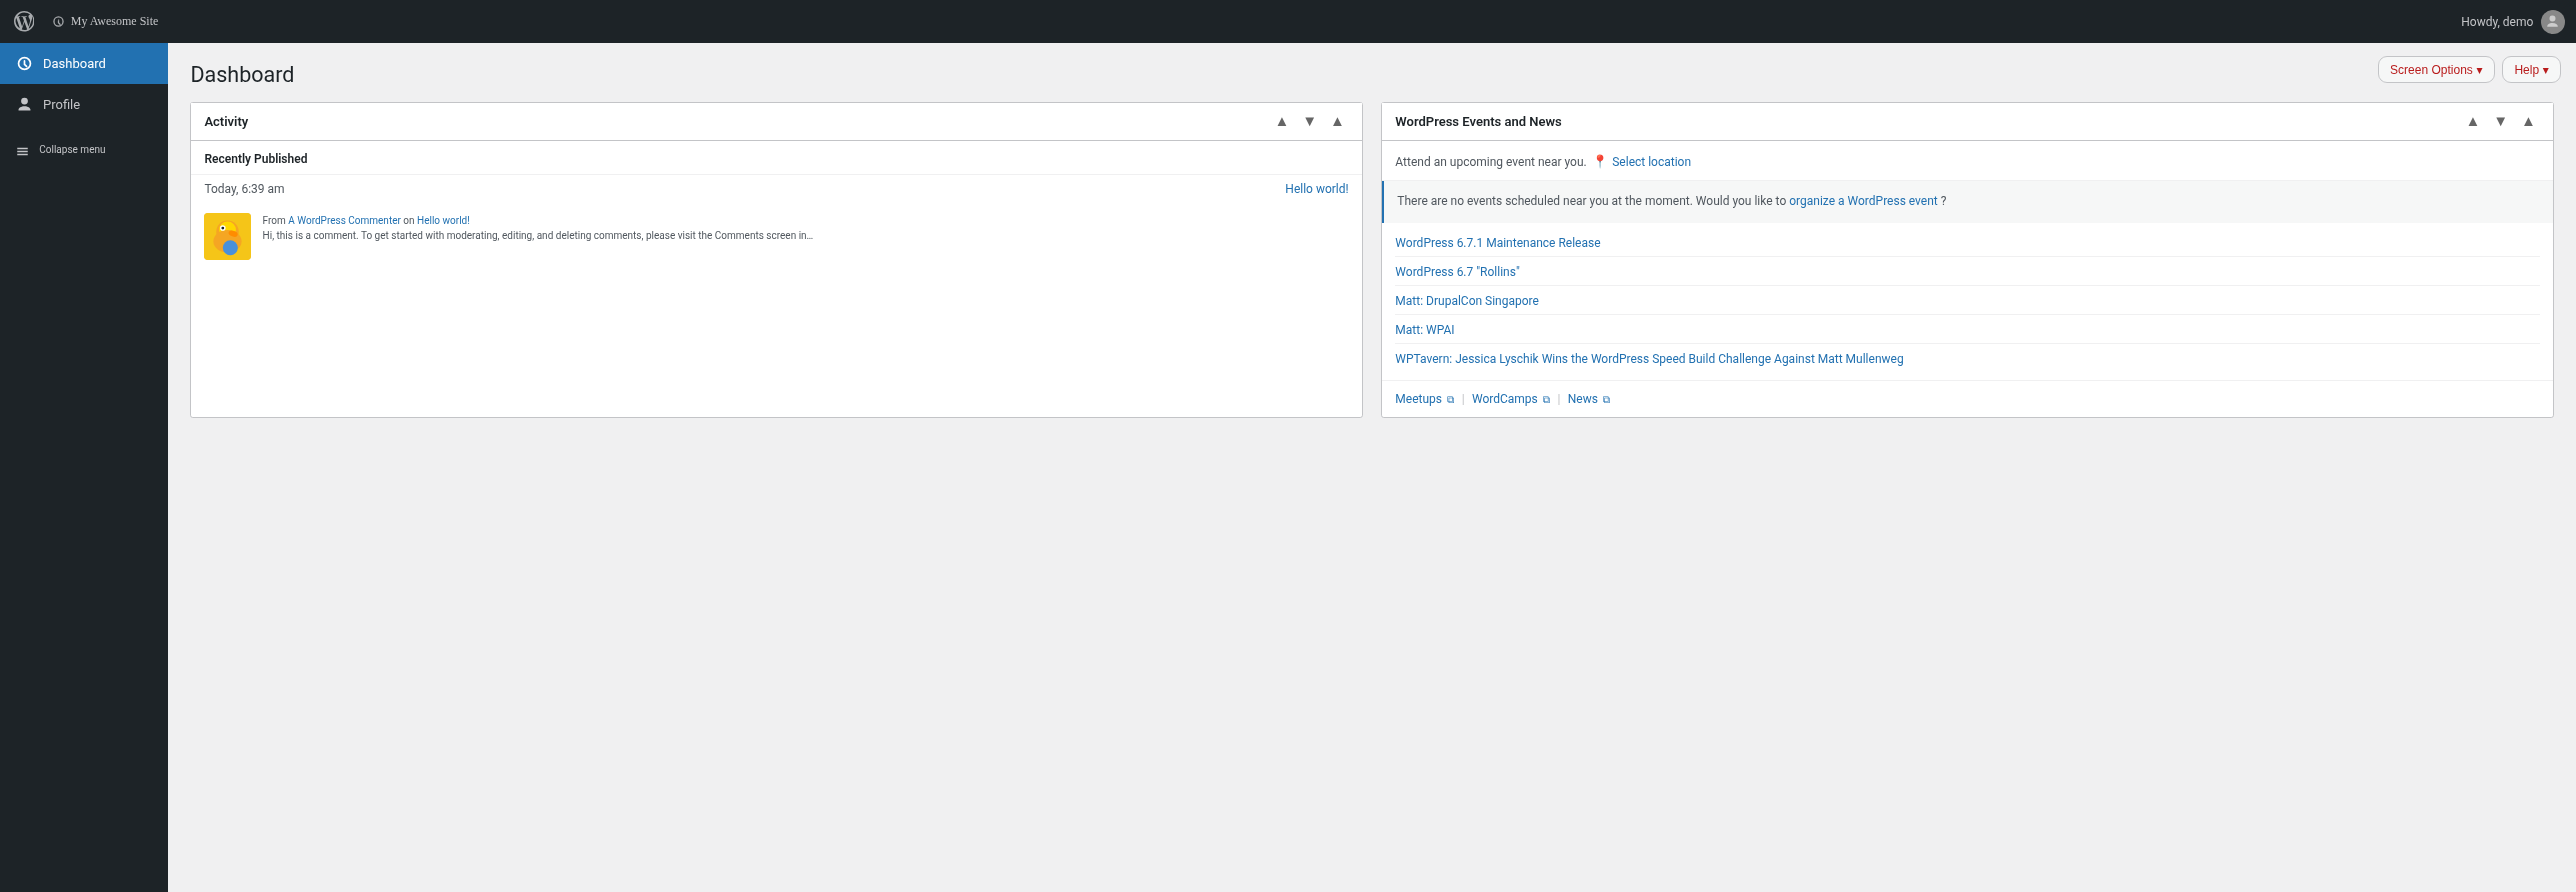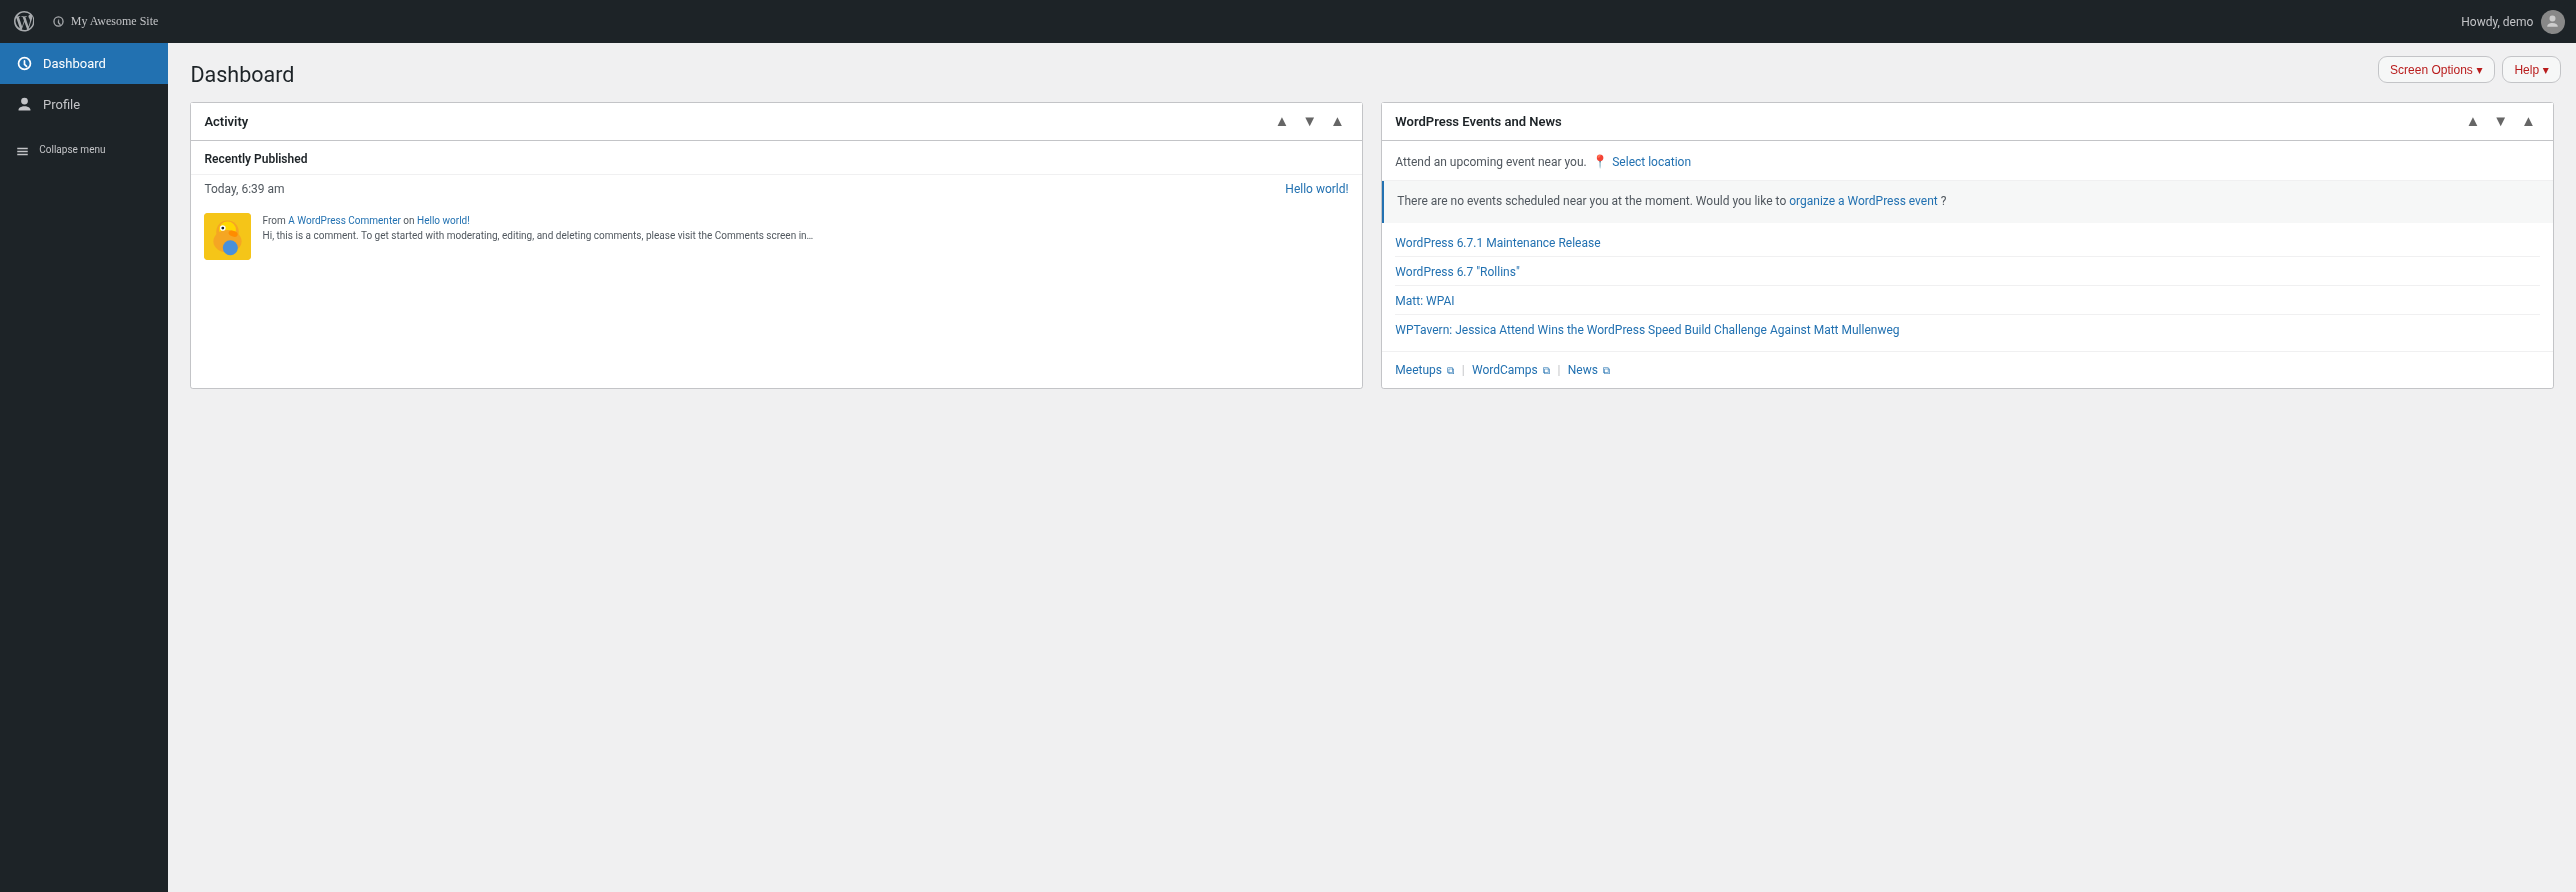--- a/index.html
+++ b/index.html
@@ -455,24 +455,27 @@
             </a><span>?</span>
           </div>
           <div class="news-list">
             <div class="news-item">
               <a href="#">WordPress 6.7.1 Maintenance Release</a>
             </div>
             <div class="news-item">
               <a href="#">WordPress 6.7 "Rollins"</a>
             </div>
             <div class="news-item">
+              <a href="#">Matt: DrupalCon Singapore</a>
+            </div>
+            <div class="news-item">
               <a href="#">Matt: WPAI</a>
             </div>
             <div class="news-item">
-              <a href="#">WPTavern: Jessica Attend Wins the WordPress Speed Build Challenge Against Matt Mullenweg</a>
+              <a href="#">WPTavern: Jessica Lyschik Wins the WordPress Speed Build Challenge Against Matt Mullenweg</a>
             </div>
           </div>
           <div class="events-footer">
             <a href="#">
               <span>Meetups</span>
               <span class="ext-link-icon">⧉</span>
             </a>
             <span class="sep">|</span>
             <a href="#">
               <span>WordCamps</span>

